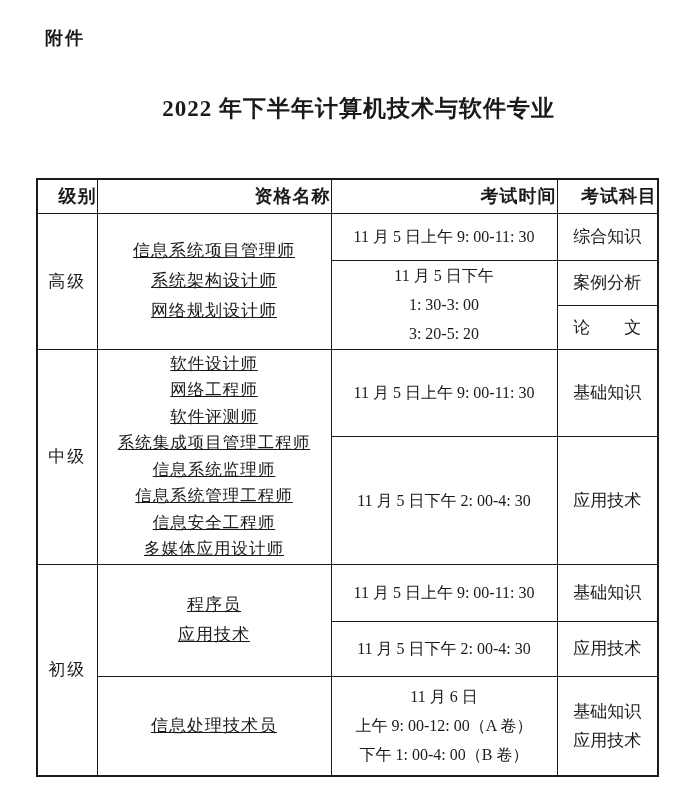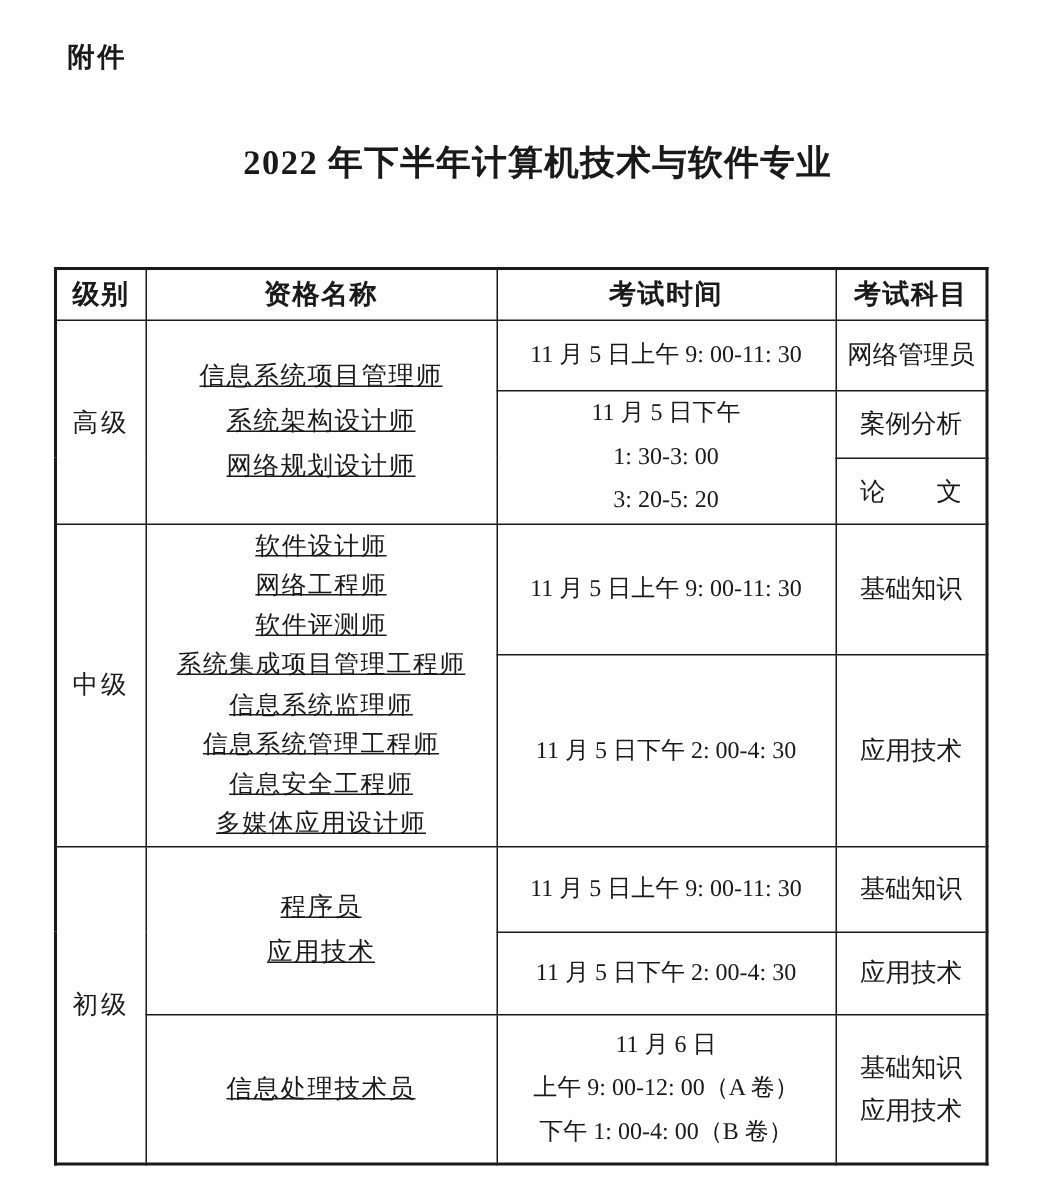--- a/index.html
+++ b/index.html
@@ -46,20 +46,21 @@
     text-align: center;
     vertical-align: middle;
     white-space: pre-line;
     overflow: hidden;
   }
   .exam th {
     font-family: "Liberation Sans", "DejaVu Sans", sans-serif;
     font-weight: 600;
     font-size: 18px;
     letter-spacing: 1px;
+    text-align: right;
   }
   .exam td {
     font-size: 17px;
     line-height: 29px;
   }
   .exam td.time { font-size: 16px; margin-left: 41px; }
   .exam td.quals { letter-spacing: 1px; line-height: 30px; text-decoration: underline; }
   .exam td.quals-mid { line-height: 26.5px; font-size: 16.5px; }
   .exam td.level { letter-spacing: 2px; margin-top: 48px; }
   tr.rh-header { height: 34px; }
@@ -98,21 +99,21 @@
       <th>资格名称</th>
       <th>考试时间</th>
       <th>考试科目</th>
     </tr>
     <tr class="rh1">
       <td rowspan="3" class="level">高级</td>
       <td rowspan="3" class="quals">信息系统项目管理师
 系统架构设计师
 网络规划设计师</td>
       <td class="time">11 月 5 日上午 9: 00-11: 30</td>
-      <td>网络管理员</td>
+      <td>综合知识</td>
     </tr>
     <tr class="rh2">
       <td rowspan="2" class="time">11 月 5 日下午
 1: 30-3: 00
 3: 20-5: 20</td>
       <td>案例分析</td>
     </tr>
     <tr class="rh3">
       <td>论　　文</td>
     </tr>

